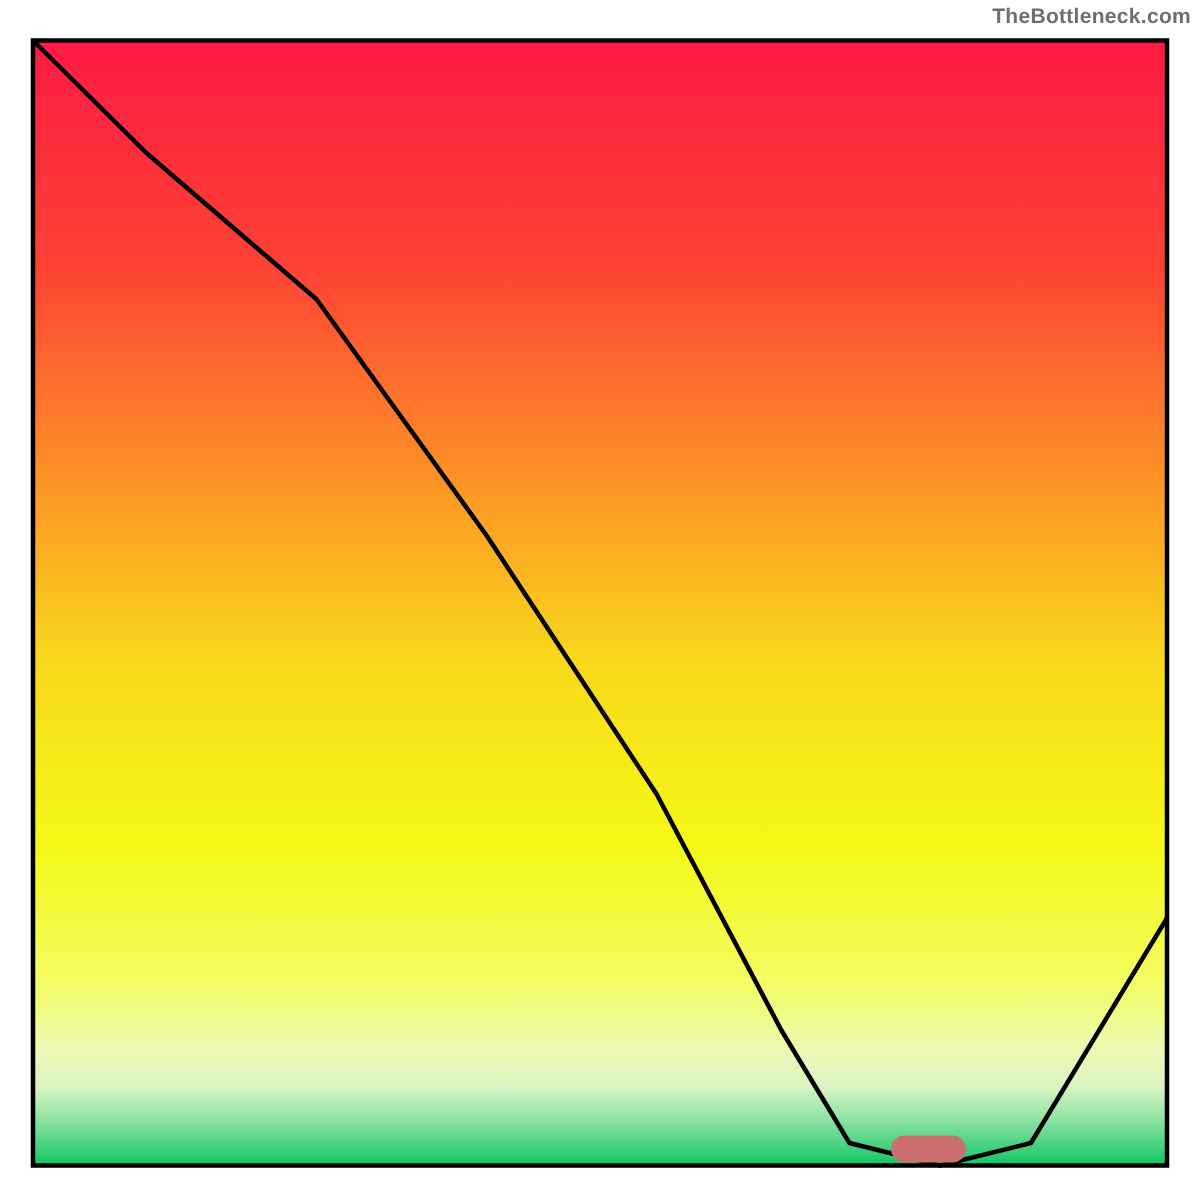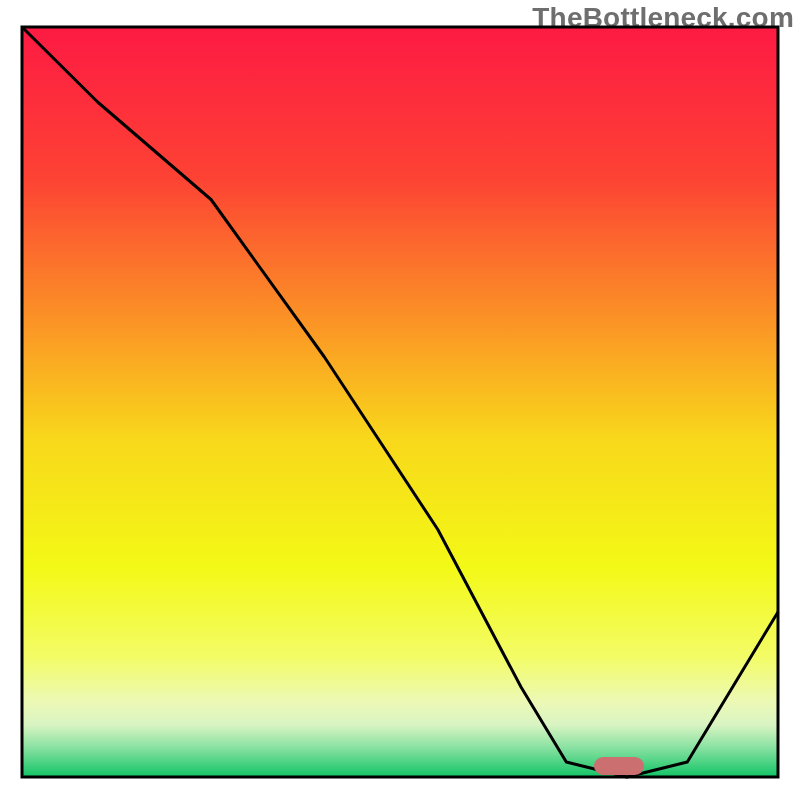--- a/index.html
+++ b/index.html
@@ -13,21 +13,21 @@
   }
   .stage {
     position: relative;
     width: 800px;
     height: 800px;
   }
   .attribution {
     position: absolute;
     top: 2px;
     right: 6px;
-    font-size: 28px;
+    font-size: 14px;
     font-weight: 600;
     color: #6e6e6e;
     letter-spacing: 0.2px;
     user-select: none;
   }
   svg.plot {
     position: absolute;
     left: 0;
     top: 0;
   }

